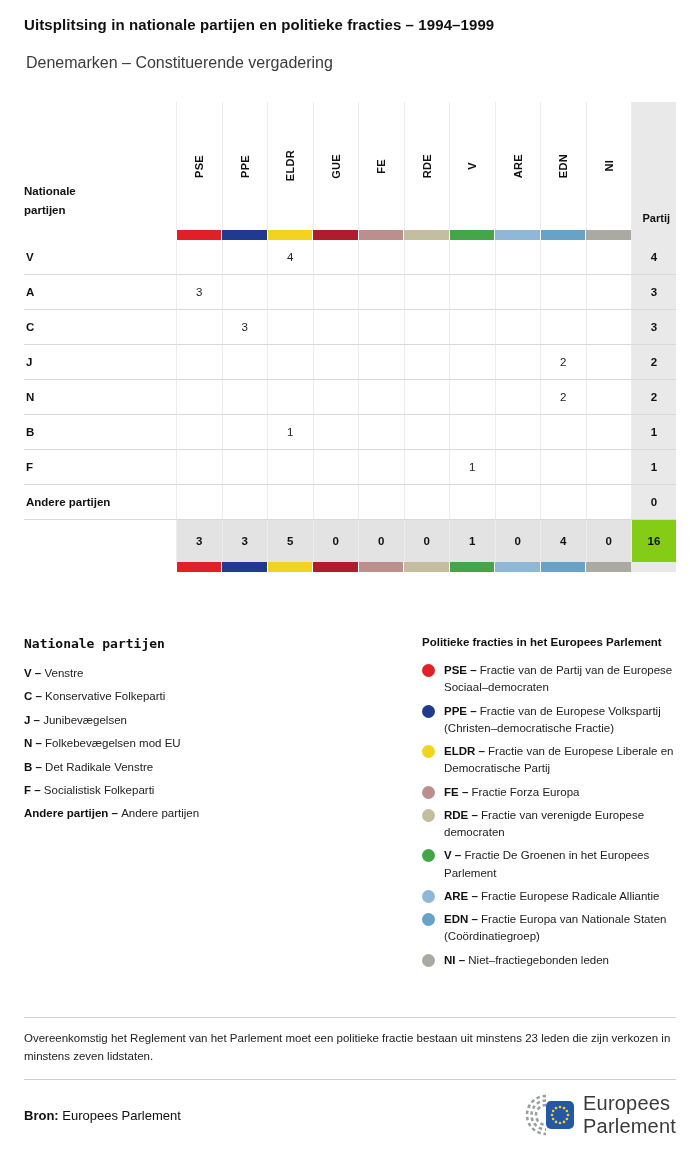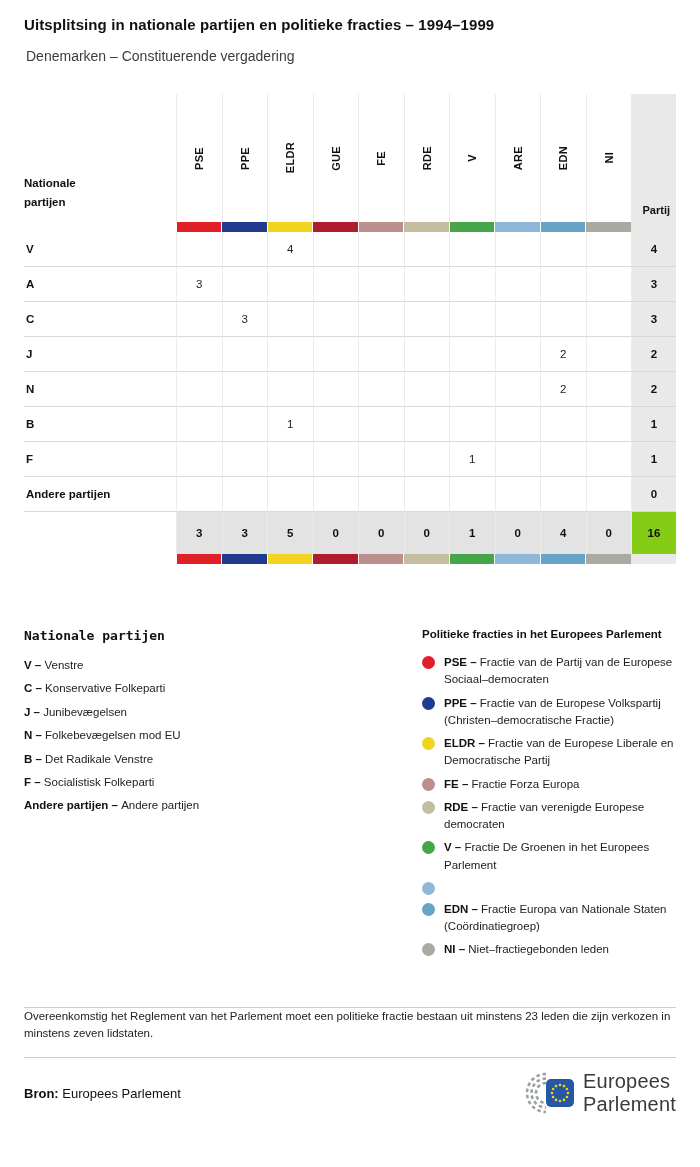--- a/index.html
+++ b/index.html
@@ -1,21 +1,21 @@
 <!DOCTYPE html>
 <html><head>
 <meta charset="utf-8">
 <style>
   *{box-sizing:border-box;margin:0;padding:0}
   html,body{background:#fff}
   body{width:700px;font-family:"Liberation Sans",sans-serif;color:#1a1a1a}
   .page{min-height:1167px;padding:16px 24px 18px}
 
   h1{font-size:15px;font-weight:bold;color:#111;letter-spacing:.1px}
-  h2{font-size:14px;font-weight:400;color:#3c3c3c;margin-top:15px;padding-left:2px}
+  h2{font-size:16px;font-weight:400;color:#3c3c3c;margin-top:21px;padding-left:2px}
 
   .table-grid{display:grid;grid-template-columns:152px repeat(10,1fr) 45px;
     grid-template-rows:128px 10px repeat(8,35px) 42px 10px;margin-top:30px}
   .cell{font-size:11.5px}
   .head-label{display:flex;align-items:flex-end;padding-bottom:10px}
   .corner-text{width:58px;font-weight:bold;font-size:11.5px;line-height:1.65;word-break:break-all;color:#111}
   .head-cell{display:flex;align-items:center;justify-content:center}
   .vtext{writing-mode:vertical-rl;transform:rotate(180deg);font-weight:bold;font-size:11px;letter-spacing:.3px;color:#111}
   .zetels-col{background:#e9e9e9}
   .zetels-head{align-items:flex-end;justify-content:flex-end;padding:0 6px 6px 0}
@@ -35,21 +35,21 @@
   .lp-header{font-family:"DejaVu Sans Mono",monospace;font-weight:bold;font-size:13px;margin-bottom:15px;color:#111}
   .lp-item{font-size:11.5px;margin-bottom:9px;color:#222;line-height:1.25}
   .lp-item b{color:#111}
   .lg-header{font-size:11.5px;font-weight:bold;margin-bottom:14px;color:#111}
   .lg-item{display:flex;margin-bottom:6px;font-size:11.5px;line-height:1.5;color:#222}
   .lg-item b{color:#111}
   .dot{width:13px;height:13px;border-radius:50%;margin:2px 9px 0 0;flex:none}
 
   .rule{border:0;border-top:1px solid #cfcfcf;margin-top:42px}
   .rule-2{margin-top:14px}
-  .footnote{font-size:11.5px;line-height:1.55;color:#222;margin-top:0;max-width:652px}
+  .footnote{font-size:11.5px;line-height:1.55;color:#222;margin-top:12px;max-width:652px}
   .footer{display:flex;justify-content:space-between;align-items:center;margin-top:12px}
   .source{font-size:13px;color:#111}
   .logo{display:flex;align-items:center;gap:7px}
   .logo-text{font-size:20px;font-weight:normal;color:#3a3a3a;line-height:1.15;letter-spacing:.2px}
 </style>
 </head>
 <body>
 
 <div class="page">
 
@@ -302,20 +302,21 @@
           <div class="lg-item">
             <span class="dot" style="background: rgb(197, 189, 160);"></span>
             <div><b>RDE – </b><span>Fractie van verenigde Europese democraten</span></div>
           </div>
           <div class="lg-item">
             <span class="dot" style="background: rgb(68, 166, 73);"></span>
             <div><b>V – </b><span>Fractie De Groenen in het Europees Parlement</span></div>
           </div>
           <div class="lg-item">
             <span class="dot" style="background: rgb(143, 184, 216);"></span>
+            <div><b>ARE – </b><span>Fractie Europese Radicale Alliantie</span></div>
           </div>
           <div class="lg-item">
             <span class="dot" style="background: rgb(102, 163, 198);"></span>
             <div><b>EDN – </b><span>Fractie Europa van Nationale Staten (Coördinatiegroep)</span></div>
           </div>
           <div class="lg-item">
             <span class="dot" style="background: rgb(171, 170, 162);"></span>
             <div><b>NI – </b><span>Niet–fractiegebonden leden</span></div>
           </div>
         </div>

